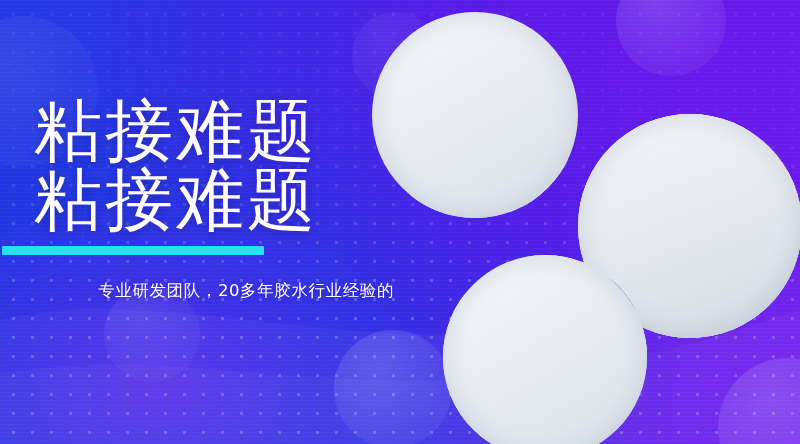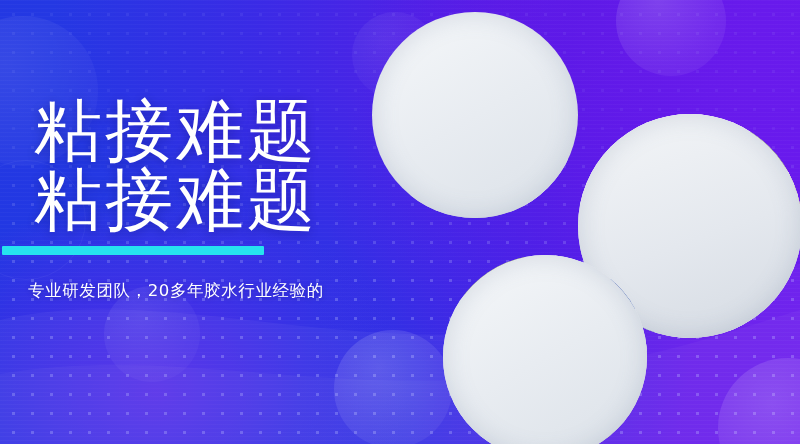--- a/index.html
+++ b/index.html
@@ -82,28 +82,29 @@
     text-shadow:0 2px 10px rgba(10,10,80,0.30);
     white-space:nowrap;
   }
   .underline{
     position:absolute;left:2px;top:246px;
     width:262px;height:9px;
     background:#26e2ef;
     border-radius:1px;
   }
   .subtitle{
-    position:absolute;left:28px;top:274px;width:360px;
+    position:absolute;left:34px;top:274px;width:360px;
     font-size:16.5px;
     line-height:33px;
     color:#ffffff;
     letter-spacing:.6px;
     font-weight:400;
     text-shadow:0 1px 5px rgba(10,10,80,0.28);
     white-space:nowrap;
+    text-align:right;
   }
 
   
   .photo{position:absolute;border-radius:50%;overflow:hidden;}
   .photo.p-top{left:372px;top:12px;width:206px;height:206px;}
   .photo.p-right{left:578px;top:114px;width:224px;height:224px;}
   .photo.p-bottom{left:443px;top:255px;width:204px;height:204px;}
 
   .ph-bg{position:absolute;inset:0;background:#eceff3;}
   .ph-bg.warm{background:linear-gradient(160deg,#f4f6f8 0%,#e4e8ee 55%,#d4dae2 100%);}

